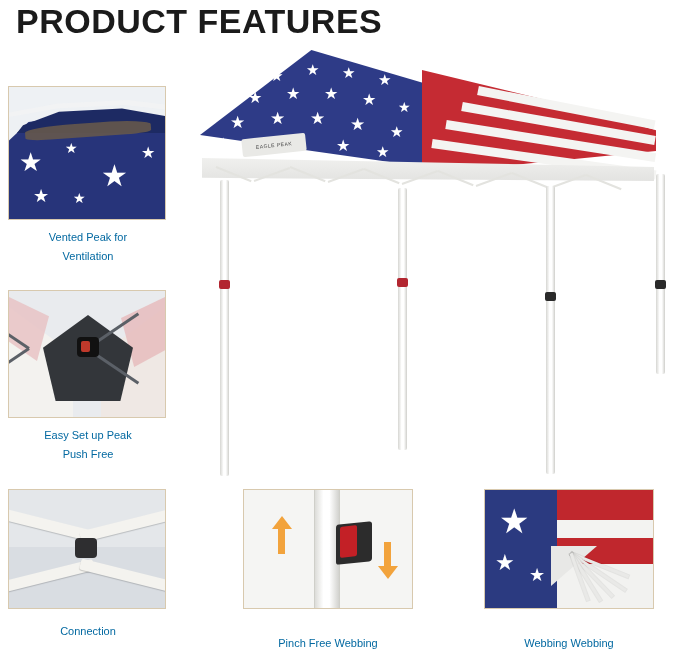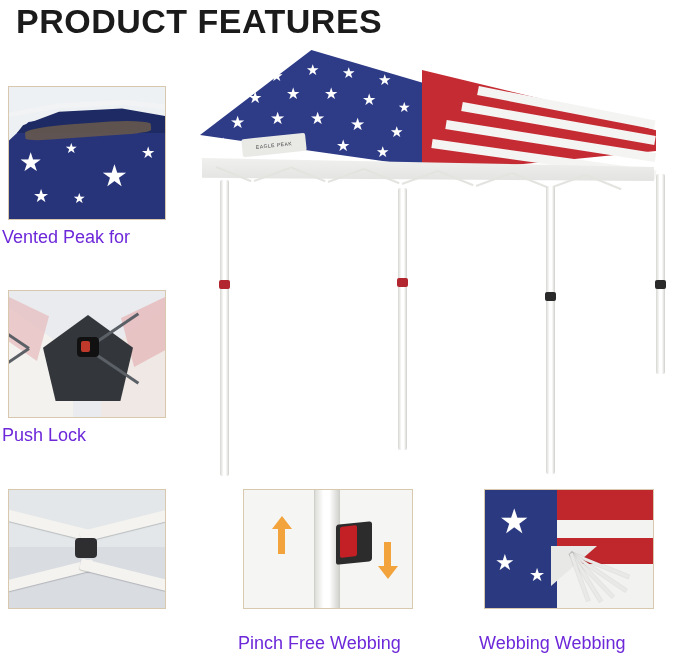--- a/index.html
+++ b/index.html
@@ -31,24 +31,24 @@
   
   .card {
     position: absolute;
     border: 1px solid #d8c9ae;
     box-sizing: border-box;
     overflow: hidden;
     background: #fdfdfb;
   }
   .caption {
     position: absolute;
-    text-align: left;
-    font-size: 18px;
+    text-align: center;
+    font-size: 11px;
     line-height: 19px;
-    color: #6d28d9;
+    color: #0369a1;
   }
 
   
   #card-vent   { left: 8px;  top: 86px;  width: 158px; height: 134px; }
   #cap-vent    { left: 2px;  top: 228px; width: 172px; }
 
   #card-peak   { left: 8px;  top: 290px; width: 158px; height: 128px; }
   #cap-peak    { left: 2px;  top: 426px; width: 172px; }
 
   #card-eave   { left: 8px;  top: 489px; width: 158px; height: 120px; }
@@ -321,50 +321,53 @@
   <div class="vent-white-band"></div>
   <div class="star" style="left:10px;  top:62px;  font-size:26px;"></div>
   <div class="star" style="left:56px;  top:54px;  font-size:14px;"></div>
   <div class="star" style="left:92px;  top:74px;  font-size:30px;"></div>
   <div class="star" style="left:24px;  top:100px; font-size:18px;"></div>
   <div class="star" style="left:132px; top:58px;  font-size:16px;"></div>
   <div class="star" style="left:64px;  top:104px; font-size:14px;"></div>
 </div>
 <div class="caption" id="cap-vent">
   <div>Vented Peak for</div>
+  <div>Ventilation</div>
 </div>
 
 <div class="card" id="card-peak">
   <div class="peak-bg"></div>
   <div class="peak-white-l"></div>
   <div class="peak-white-r"></div>
   <div class="peak-pink-l"></div>
   <div class="peak-pink-r"></div>
   <div class="peak-center"></div>
   <div class="peak-rib" style="left:78px; top:56px; width:62px; transform:rotate(-34deg);"></div>
   <div class="peak-rib" style="left:78px; top:56px; width:62px; transform:rotate(34deg);"></div>
   <div class="peak-rib" style="left:20px; top:56px; width:60px; transform:rotate(-146deg);"></div>
   <div class="peak-rib" style="left:20px; top:56px; width:60px; transform:rotate(146deg);"></div>
   <div class="peak-hub"></div>
   <div class="peak-hub-red"></div>
 </div>
 <div class="caption" id="cap-peak">
-  <div>Push Lock</div>
+  <div>Easy Set up Peak</div>
+  <div>Push Free</div>
 </div>
 
 <div class="card" id="card-eave">
   <div class="eave-bg"></div>
   <div class="eave-bg2"></div>
   <div class="eave-bar" style="left:-6px; top:30px; width:92px; transform:rotate(14deg);"></div>
   <div class="eave-bar" style="left:70px; top:30px; width:96px; transform:rotate(-14deg);"></div>
   <div class="eave-bar" style="left:-6px; top:80px; width:92px; transform:rotate(-14deg);"></div>
   <div class="eave-bar" style="left:70px; top:80px; width:96px; transform:rotate(14deg);"></div>
   <div class="eave-hub"></div>
 </div>
 <div class="caption" id="cap-eave">
+  <div>Connection</div>
 </div>
 
 <div class="card" id="card-pinch">
   <div class="pinch-bg"></div>
   <div class="pole"></div>
   <div class="pole-btn-body"></div>
   <div class="pole-btn-red"></div>
 
   <div class="arrow-head-up" style="left:28px; top:26px;"></div>
   <div class="arrow-shaft" style="left:34px; top:38px; height:26px;"></div>

